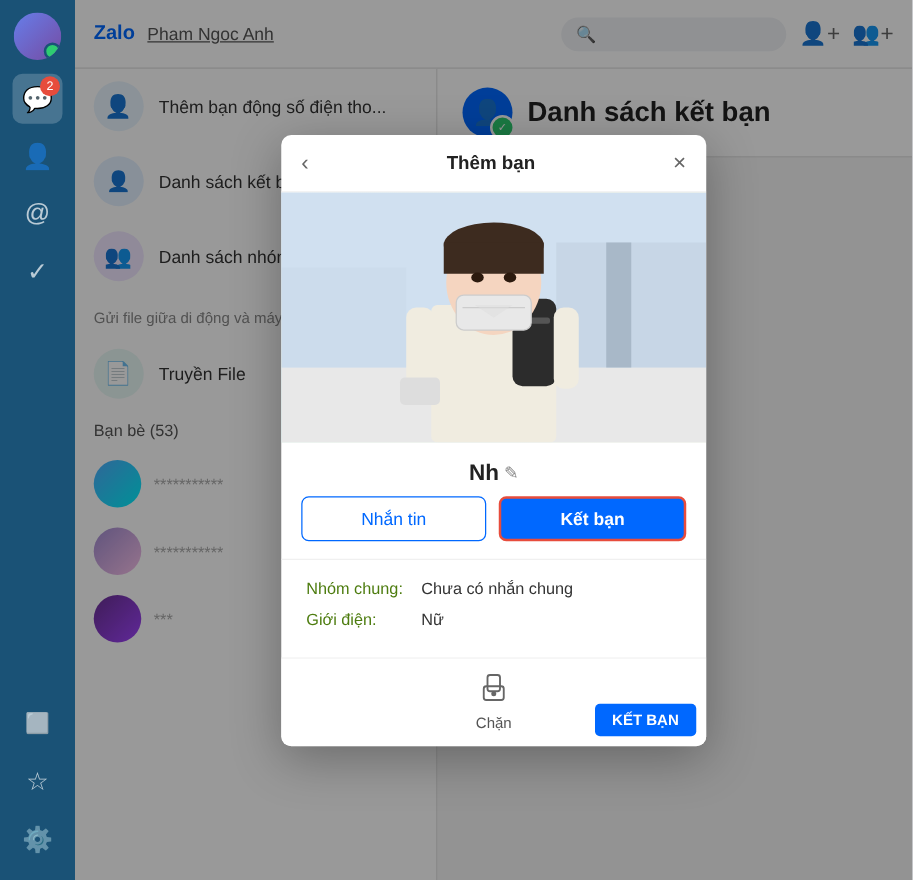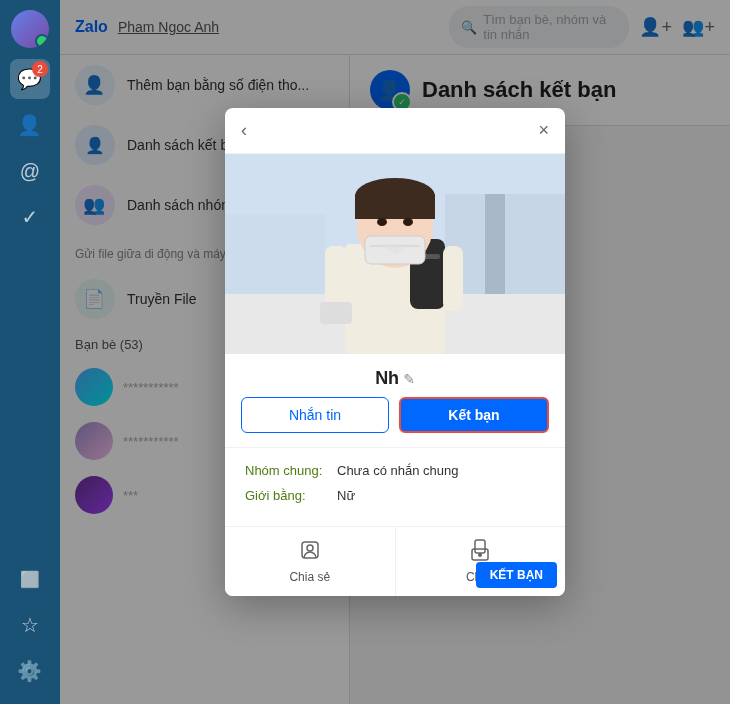--- a/index.html
+++ b/index.html
@@ -225,37 +225,36 @@
   </div>
 </div>
 
 <div class="main-content">
 
   <div class="header">
     <span class="header-logo">Zalo</span>
     <span class="header-user">Pham Ngoc Anh</span>
     <div class="search-box">
       <span class="search-icon">🔍</span>
-      <span class="search-placeholder">Tìm bạn bè, nhóm và tin nhắn</span>
     </div>
     <div class="header-actions">
       <span class="header-action-btn">👤+</span>
       <span class="header-action-btn">👥+</span>
     </div>
   </div>
 
   <div style="display:flex; flex:1; overflow:hidden;">
 
     <div class="left-panel">
 
       <div class="panel-item">
         <div class="panel-item-icon icon-blue">
           <span>👤</span>
         </div>
-        <span class="panel-item-text">Thêm bạn bằng số điện tho...</span>
+        <span class="panel-item-text">Thêm bạn động số điện tho...</span>
       </div>
 
       <div class="panel-item">
         <div class="panel-item-icon icon-blue" style="background:#e3f0ff;">
           <span style="font-size:16px;">👤</span>
         </div>
         <span class="panel-item-text">Danh sách kết bạn</span>
       </div>
 
       <div class="panel-item">
@@ -308,20 +307,21 @@
       </div>
     </div>
 
   </div>
 
   <div class="modal-backdrop">
     <div class="modal">
 
       <div class="modal-header">
         <span class="modal-back">‹</span>
+        <span class="modal-title">Thêm bạn</span>
         <span class="modal-close">×</span>
       </div>
 
       <div class="modal-photo">
         <div class="modal-photo-inner">
 
           <svg width="340" height="200" viewBox="0 0 340 200">
 
             <rect width="340" height="200" fill="#d0e0f0"></rect>
 
@@ -366,36 +366,26 @@
         <button class="btn-message">Nhắn tin</button>
         <button class="btn-friend">Kết bạn</button>
       </div>
 
       <div class="modal-info">
         <div class="info-row">
           <span class="info-label">Nhóm chung:</span>
           <span class="info-value">Chưa có nhắn chung</span>
         </div>
         <div class="info-row">
-          <span class="info-label">Giới bằng:</span>
+          <span class="info-label">Giới điện:</span>
           <span class="info-value">Nữ</span>
         </div>
       </div>
 
       <div class="modal-footer">
-        <button class="footer-btn">
-          <span class="footer-icon">
-            <svg width="22" height="22" viewBox="0 0 22 22" fill="none">
-              <rect x="3" y="3" width="16" height="16" rx="3" stroke="#666" stroke-width="1.5"></rect>
-              <circle cx="11" cy="9" r="3" stroke="#666" stroke-width="1.5"></circle>
-              <path d="M5 19c0-3.31 2.69-6 6-6s6 2.69 6 6" stroke="#666" stroke-width="1.5"></path>
-            </svg>
-          </span>
-          <span>Chia sẻ</span>
-        </button>
         <button class="footer-btn">
           <span class="footer-icon">
             <svg width="22" height="22" viewBox="0 0 22 22" fill="none">
               <rect x="6" y="1" width="10" height="13" rx="2" stroke="#666" stroke-width="1.5"></rect>
               <rect x="3" y="10" width="16" height="11" rx="2" stroke="#666" stroke-width="1.5"></rect>
               <circle cx="11" cy="16" r="2" fill="#666"></circle>
             </svg>
           </span>
           <span>Chặn</span>
         </button>

